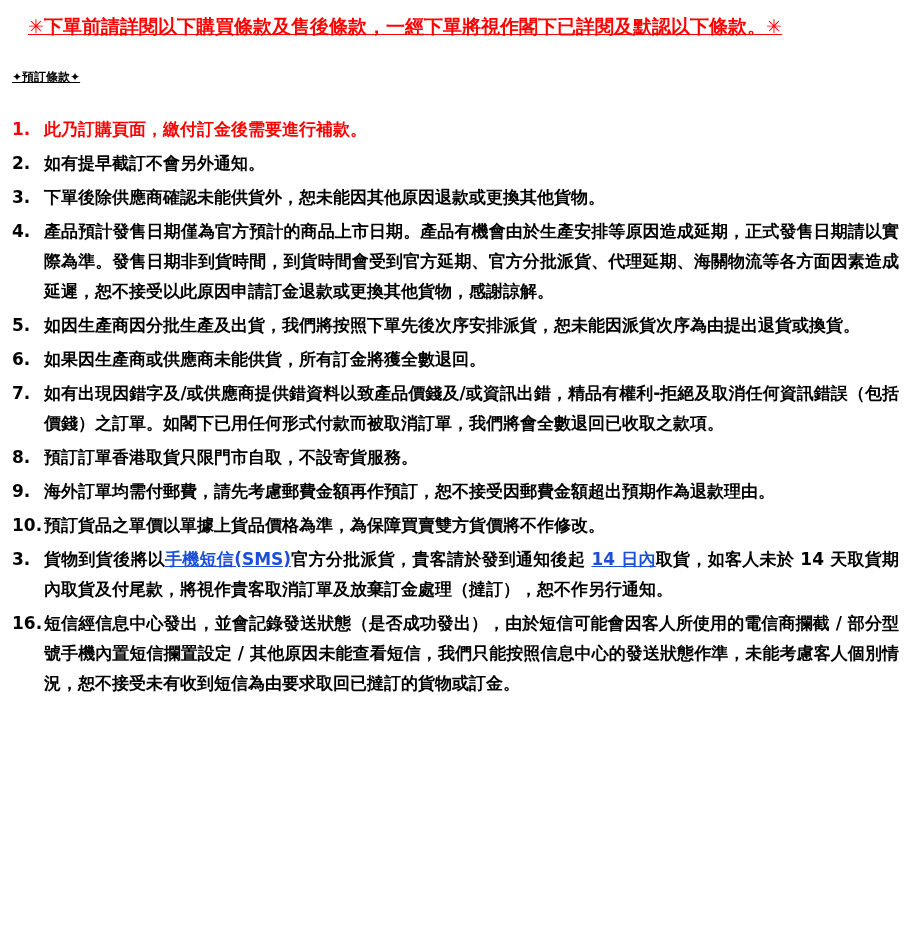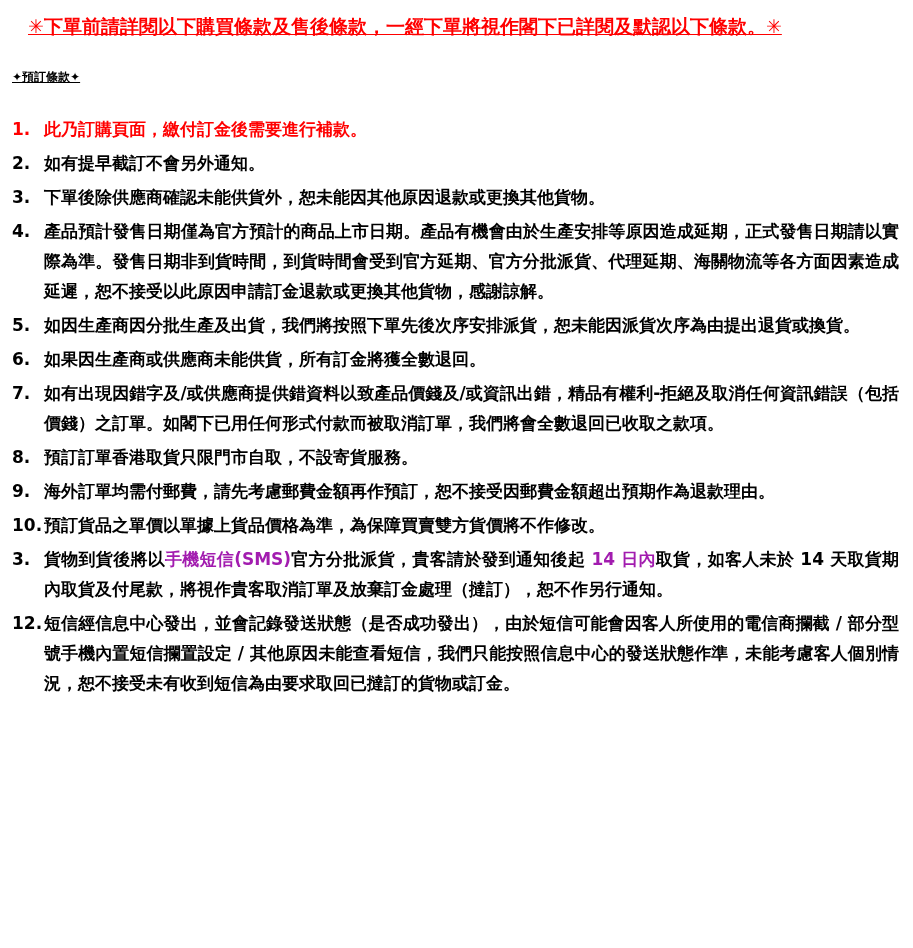--- a/index.html
+++ b/index.html
@@ -51,21 +51,22 @@
   }
   .term-item.red,
   .term-item.red .num,
   .term-item.red .seg-normal {
     color: #ff0000;
   }
   .seg-normal {
     color: inherit;
   }
   .seg-red-underline {
-    color: #a21caf;
+    color: #1d4ed8;
+    text-decoration: underline;
   }
   .seg-link {
     color: #0000ff;
     text-decoration: underline;
     cursor: pointer;
   }
 </style>
 </head>
 <body>
 
@@ -112,16 +113,16 @@
     </li>
     <li class="term-item">
       <span class="num">10.</span>
       <span class="body"><span class="seg-normal">預訂貨品之單價以單據上貨品價格為準，為保障買賣雙方貨價將不作修改。</span></span>
     </li>
     <li class="term-item">
       <span class="num">3.</span>
       <span class="body"><span class="seg-normal">貨物到貨後將以</span><span class="seg-red-underline">手機短信(SMS)</span><span class="seg-normal">官方分批派貨，貴客請於發到通知後起 </span><span class="seg-red-underline">14 日內</span><span class="seg-normal">取貨，如客人未於 14 天取貨期內取貨及付尾款，將視作貴客取消訂單及放棄訂金處理（撻訂），恕不作另行通知。</span></span>
     </li>
     <li class="term-item">
-      <span class="num">12.</span>
+      <span class="num">16.</span>
       <span class="body"><span class="seg-normal">短信經信息中心發出，並會記錄發送狀態（是否成功發出），由於短信可能會因客人所使用的電信商攔截 / 部分型號手機內置短信攔置設定 / 其他原因未能查看短信，我們只能按照信息中心的發送狀態作準，未能考慮客人個別情況，恕不接受未有收到短信為由要求取回已撻訂的貨物或訂金。</span></span>
     </li>
   </ol>
 
 </body></html>

